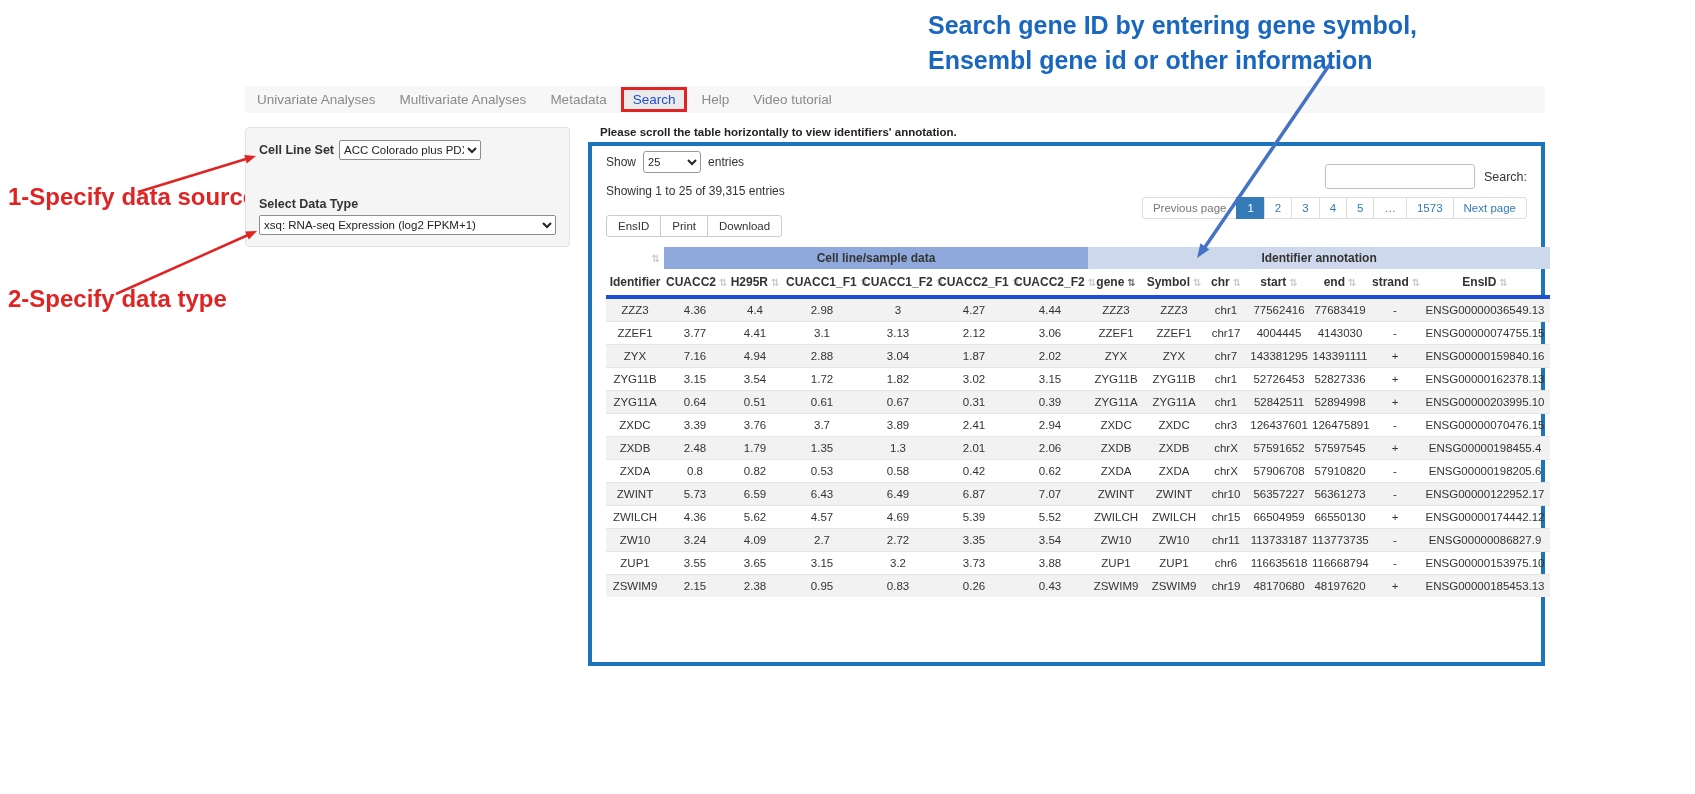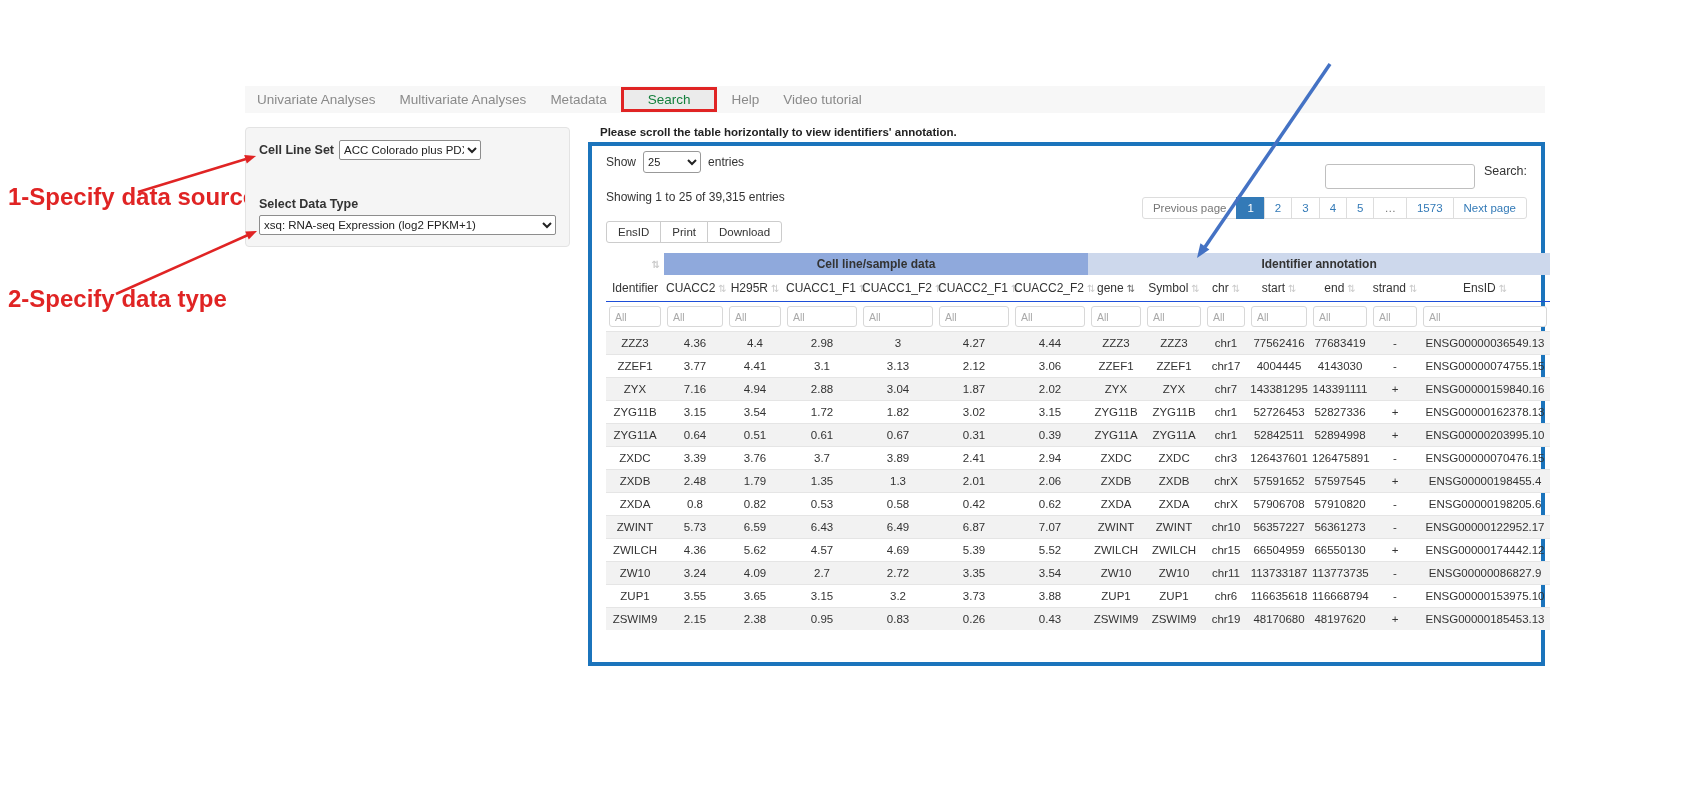--- a/index.html
+++ b/index.html
@@ -12,77 +12,81 @@
     font-weight:bold; line-height:35px; }
   .red-note { position:absolute; left:8px; color:#e02424; font-size:24px; font-weight:bold; }
   #red-note-1 { top:183px; }
   #red-note-2 { top:285px; }
   #arrow-overlay { position:absolute; left:0; top:0; pointer-events:none; z-index:50; }
 
   
   #navbar { position:absolute; left:245px; top:86px; width:1300px; height:27px;
     background:#f7f7f7; display:flex; align-items:center; }
   .nav-item { padding:5px 12px; font-size:13.5px; color:#8a8a8a; cursor:pointer; white-space:nowrap; }
-  .nav-item.active { color:#15803d; background:#ebebeb; border:3px solid #e02424; padding:2px 24px; margin:0 2px; }
+  .nav-item.active { color:#1d4ed8; background:#ebebeb; border:3px solid #e02424; padding:2px 9px; margin:0 2px; }
 
   
   #sidebar { position:absolute; left:245px; top:127px; width:325px; height:120px;
     background:#f5f5f5; border:1px solid #e3e3e3; border-radius:4px; padding:12px 13px; font-size:12.5px; }
   .inline-row { display:flex; align-items:center; gap:5px; }
   .fld-label { font-weight:bold; color:#333; white-space:nowrap; }
   select { font-family:inherit; font-size:11.5px; border:1px solid #8d8d8d; background:#fff; border-radius:2px; height:20px; color:#222; }
   #cell-line-select { width:142px; }
   #dtype-label { margin-top:37px; }
   #data-type-select { width:100%; margin-top:4px; }
 
   #scroll-hint { position:absolute; left:600px; top:126px; font-size:11.5px; font-weight:bold; color:#222; }
 
   
   #table-panel { position:absolute; left:588px; top:142px; width:957px; height:524px;
     border:4px solid #1b74bc; background:#fff; padding:5px 14px; font-size:12px; }
   .length-row { display:flex; align-items:center; gap:7px; }
   #page-length-select { width:58px; height:22px; font-size:11px; border:1px solid #999; border-radius:3px; }
-  .search-wrap { position:absolute; right:14px; top:18px; display:flex; gap:9px; font-size:12.5px; }
+  .search-wrap { position:absolute; right:14px; top:18px; display:flex; align-items:center; gap:9px; font-size:12.5px; }
   #search-input { width:150px; height:25px; border:1px solid #bfbfbf; border-radius:3px; padding:2px 6px; font-size:12px; }
-  .info { margin-top:17px; font-size:12px; }
+  .info { margin-top:11px; font-size:12px; }
   .pagination { position:absolute; right:14px; top:51px; display:flex;align-items:flex-end; }
   .pg-btn { font-family:inherit; font-size:11.5px; padding:4px 10px; border:1px solid #ddd; background:#fff;
     color:#337ab7; margin-left:-1px; cursor:pointer; white-space:nowrap; }
   .pg-btn:first-child { margin-left:0; border-radius:3px 0 0 3px; }
   .pg-btn:last-child { border-radius:0 3px 3px 0; }
   .pg-btn.muted { color:#777; }
   .pg-btn.active { background:#337ab7; border-color:#337ab7; color:#fff; }
   .export-row { margin-top:17px; display:flex; }
   .dt-btn { font-family:inherit; font-size:11.5px; padding:4px 11px; border:1px solid #ccc; background:#fff;
     color:#333; margin-left:-1px; cursor:pointer; }
   .dt-btn:first-child { margin-left:0; border-radius:3px 0 0 3px; }
   .dt-btn:last-child { border-radius:0 3px 3px 0; }
 
   
   #data-table { width:100%; margin-top:10px; border-collapse:collapse; table-layout:fixed; text-align:center; }
   #data-table th, #data-table td { white-space:nowrap; }
   .g-cell { font-size:12px; font-weight:bold; padding:4px 3px; }
   .g1 { background:#8fa9dc; }
   .g2 { background:#cdd8ec; }
   .g-blank { text-align:right; padding-right:4px; }
-  .col-th { font-size:12px; font-weight:normal; padding:6px 2px; border-bottom:1px solid #1d4ed8; }
+  .col-th { font-size:12px; font-weight:bold; padding:6px 2px; border-bottom:4px solid #1d4ed8; }
   .sort-ico { font-size:10px; color:#c9c9c9; margin-left:3px; }
   .sort-ico.on { color:#666; }
   .filter-td { padding:4px 3px; }
   .filter-td input { width:100%; height:21px; border:1px solid #d8d8d8; border-radius:3px; padding:2px 5px;
     font-size:10.5px; font-family:inherit; color:#555; }
   .filter-td input::placeholder { color:#a9a9a9; }
   #data-table tbody td { padding:5px 2px; font-size:11.5px; border-top:1px solid #e5e5e5; overflow:hidden; }
   #data-table tbody tr.odd { background:#f2f2f2; }
 </style>
 </head>
 <body>
 
 <div id="page">
 
+  <div id="blue-note">
+    <div>Search gene ID by entering gene symbol,</div>
+    <div>Ensembl gene id or other information</div>
+  </div>
   <div id="red-note-1" class="red-note">1-Specify data source</div>
   <div id="red-note-2" class="red-note">2-Specify data type</div>
 
   <svg id="arrow-overlay" width="1695" height="794">
     <line x1="1330" y1="64" x2="1205" y2="247" stroke="#4472c4" stroke-width="3.5"></line>
     <polygon points="1197,258 1209.4,249.6 1200.4,243.3" fill="#4472c4"></polygon>
     <line x1="138" y1="192" x2="246" y2="159" stroke="#e02424" stroke-width="2.5"></line>
     <polygon points="256,156 246.8,163.5 244.2,154.9" fill="#e02424"></polygon>
     <line x1="116" y1="294" x2="248" y2="235" stroke="#e02424" stroke-width="2.5"></line>
     <polygon points="257,231 248.8,239.6 245.2,231.4" fill="#e02424"></polygon>
@@ -167,36 +171,20 @@
             <th class="col-th"><span>CUACC2_F1</span><span class="sort-ico">⇅</span></th>
             <th class="col-th"><span>CUACC2_F2</span><span class="sort-ico">⇅</span></th>
             <th class="col-th"><span>gene</span><span class="sort-ico on">⇅</span></th>
             <th class="col-th"><span>Symbol</span><span class="sort-ico">⇅</span></th>
             <th class="col-th"><span>chr</span><span class="sort-ico">⇅</span></th>
             <th class="col-th"><span>start</span><span class="sort-ico">⇅</span></th>
             <th class="col-th"><span>end</span><span class="sort-ico">⇅</span></th>
             <th class="col-th"><span>strand</span><span class="sort-ico">⇅</span></th>
             <th class="col-th"><span>EnsID</span><span class="sort-ico">⇅</span></th>
           </tr>
-          <tr>
-            <td class="filter-td"><input type="text" placeholder="All" style=""></td>
-            <td class="filter-td"><input type="text" placeholder="All" style=""></td>
-            <td class="filter-td"><input type="text" placeholder="All" style=""></td>
-            <td class="filter-td"><input type="text" placeholder="All" style=""></td>
-            <td class="filter-td"><input type="text" placeholder="All" style=""></td>
-            <td class="filter-td"><input type="text" placeholder="All" style=""></td>
-            <td class="filter-td"><input type="text" placeholder="All" style=""></td>
-            <td class="filter-td"><input type="text" placeholder="All" style=""></td>
-            <td class="filter-td"><input type="text" placeholder="All" style=""></td>
-            <td class="filter-td"><input type="text" placeholder="All" style=""></td>
-            <td class="filter-td"><input type="text" placeholder="All" style=""></td>
-            <td class="filter-td"><input type="text" placeholder="All" style=""></td>
-            <td class="filter-td"><input type="text" placeholder="All" style=""></td>
-            <td class="filter-td"><input type="text" placeholder="All" style=""></td>
-          </tr>
         </thead>
       <tbody>
           <tr class="odd">
             <td>ZZZ3</td>
             <td>4.36</td>
             <td>4.4</td>
             <td>2.98</td>
             <td>3</td>
             <td>4.27</td>
             <td>4.44</td>

